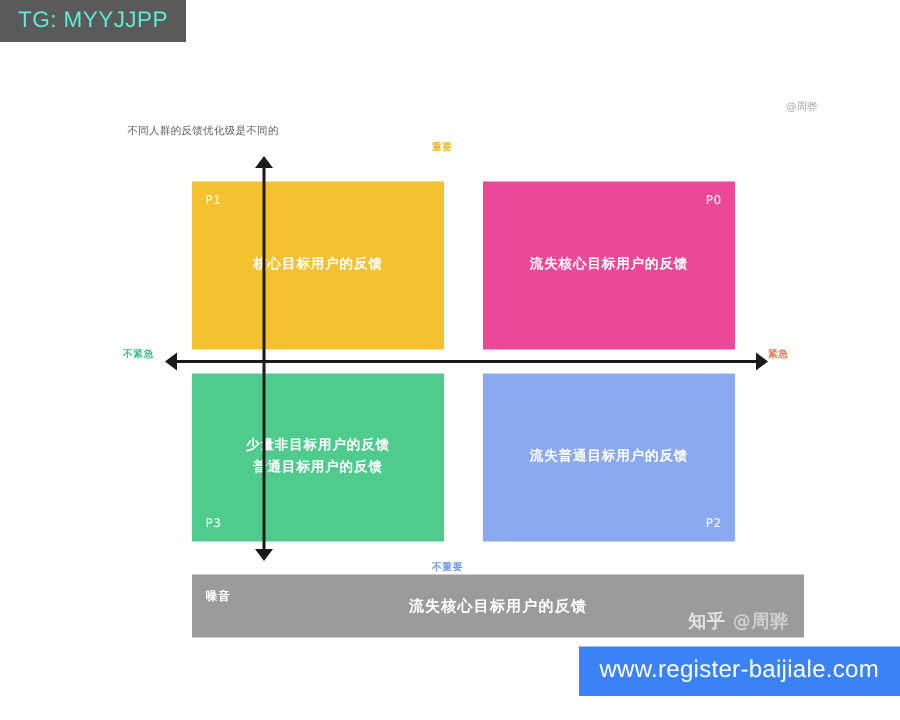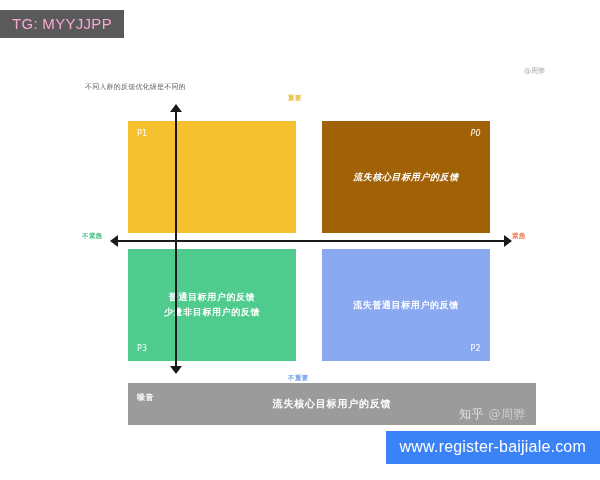--- a/index.html
+++ b/index.html
@@ -12,23 +12,23 @@
     background: #ffffff;
     font-family: "DejaVu Sans", "Liberation Sans", sans-serif;
     position: relative;
     overflow: hidden;
   }
 
   
   .tg-badge {
     position: absolute;
     left: 0;
-    top: 10px;
+    top: 0;
     background: #5a5a5a;
-    color: #f9a8d4;
+    color: #5eead4;
     font-size: 15px;
     letter-spacing: 0.3px;
     padding: 6px 12px 7px 12px;
     line-height: 1;
     font-family: "Liberation Sans", sans-serif;
   }
 
   
   .slide {
     position: absolute;
@@ -91,21 +91,21 @@
     top: 50%;
     transform: translateY(-50%);
     text-align: center;
     font-size: 9px;
     color: #ffffff;
     font-weight: bold;
     line-height: 15px;
     letter-spacing: 0.6px;
   }
   .q-p1 { left: 0;     top: 0;   background: #F5C12E; }
-  .q-p0 { left: 194px; top: 0;   background: #a16207; font-style: italic; }
+  .q-p0 { left: 194px; top: 0;   background: #ec4899; }
   .q-p3 { left: 0;     top: 128px; background: #4ECB8D; }
   .q-p2 { left: 194px; top: 128px; background: #8AA9F0; }
 
   .q-p1 .code { left: 9px;  top: 8px; }
   .q-p0 .code { right: 9px; top: 8px; }
   .q-p3 .code { left: 9px;  bottom: 8px; }
   .q-p2 .code { right: 9px; bottom: 8px; }
 
   
   .axis-v {
@@ -193,21 +193,21 @@
     font-size: 10px;
     font-weight: bold;
     color: #ffffff;
     letter-spacing: 0.8px;
   }
   .zhihu-mark {
     position: absolute;
     right: 10px;
     bottom: 2px;
     font-size: 12px;
-    font-weight: normal;
+    font-weight: bold;
     color: #e3e3e3;
     letter-spacing: 0.5px;
   }
   .zhihu-mark .at {
     color: #cfcfcf;
   }
 
   
   .url-banner {
     position: absolute;
@@ -231,32 +231,33 @@
 
 <div class="slide">
 
   <div class="slide-subtitle">不同人群的反馈优化级是不同的</div>
   <div class="author-mark">@周骅</div>
 
   <div class="matrix">
 
     <div class="quad q-p1">
       <span class="code">P1</span>
+      <div class="body">核心目标用户的反馈</div>
     </div>
 
     <div class="quad q-p0">
       <span class="code">P0</span>
       <div class="body">流失核心目标用户的反馈</div>
     </div>
 
     <div class="quad q-p3">
       <span class="code">P3</span>
       <div class="body">
+        <div>少量非目标用户的反馈</div>
         <div>普通目标用户的反馈</div>
-        <div>少量非目标用户的反馈</div>
       </div>
     </div>
 
     <div class="quad q-p2">
       <span class="code">P2</span>
       <div class="body">流失普通目标用户的反馈</div>
     </div>
 
   </div>
 

